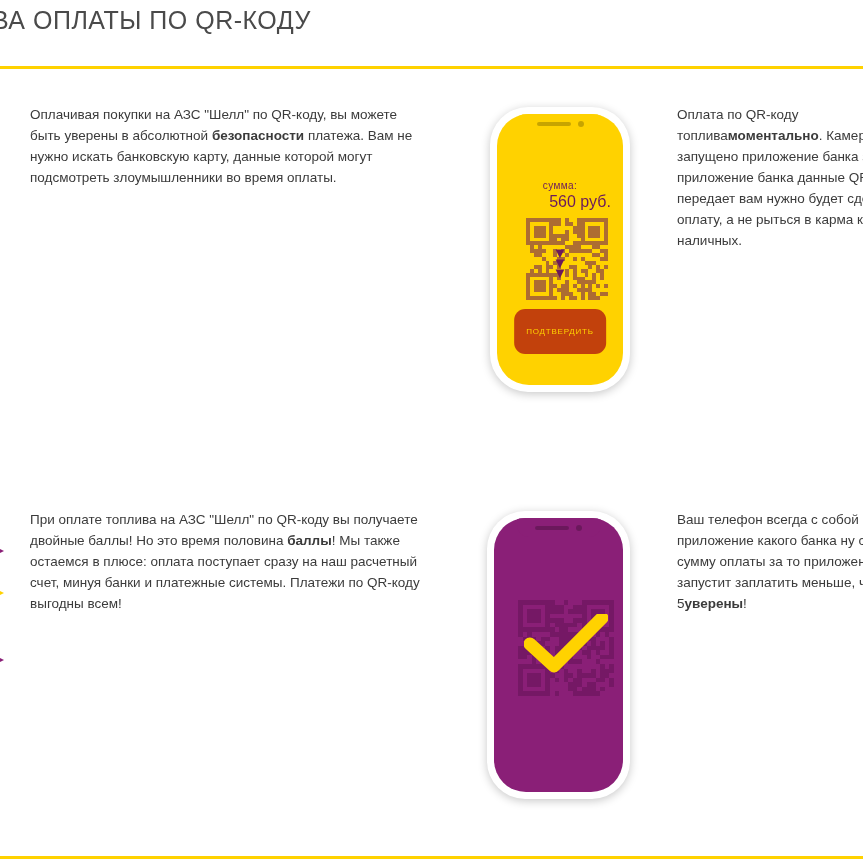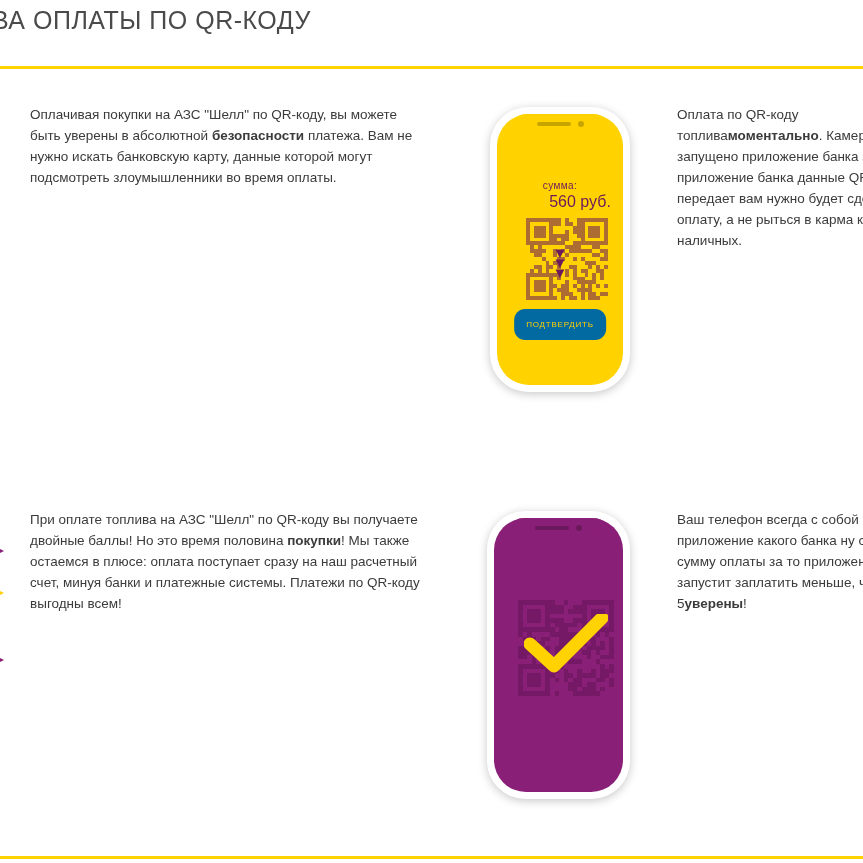--- a/index.html
+++ b/index.html
@@ -177,25 +177,25 @@
     color: #6b1a5c;
     font-size: 15px;
   }
   .chevrons span { display: block; }
 
   .confirm-btn {
     position: absolute;
     top: 195px;
     left: 50%;
     transform: translateX(-50%);
-    background: #0369a1;
+    background: #c2410c;
     color: #ffd200;
     font-size: 8px;
     letter-spacing: 0.8px;
-    padding: 11px 12px;
+    padding: 18px 12px;
     border-radius: 11px;
     border: none;
     white-space: nowrap;
     cursor: pointer;
   }
 
   .check-mark {
     position: absolute;
     top: 96px;
     left: 30px;
@@ -680,21 +680,21 @@
     <div class="chevrons">
       <span>▼</span>
       <span>▼</span>
       <span>▼</span>
     </div>
     <button class="confirm-btn">ПОДТВЕРДИТЬ</button>
   </div>
 </div>
 
 <div class="col-text" id="text-ben-left">
-  <span>При оплате топлива на АЗС "Шелл" по QR-коду вы получаете двойные баллы! Но это время половина </span><b>покупки</b><span>! Мы также остаемся в плюсе: оплата поступает сразу на наш расчетный счет, минуя банки и платежные системы. Платежи по QR-коду выгодны всем!</span>
+  <span>При оплате топлива на АЗС "Шелл" по QR-коду вы получаете двойные баллы! Но это время половина </span><b>баллы</b><span>! Мы также остаемся в плюсе: оплата поступает сразу на наш расчетный счет, минуя банки и платежные системы. Платежи по QR-коду выгодны всем!</span>
 </div>
 
 <div class="col-text" id="text-ben-right">
   <span>Ваш телефон всегда с собой приложение какого банка ну списать сумму оплаты за то приложение банка, запустит заплатить меньше, чем за 5</span><b>уверены</b><span>!</span>
 </div>
 
 <div class="phone" id="phone-bottom">
   <div class="phone-screen">
     <div class="notch">
       <span class="speaker"></span>

